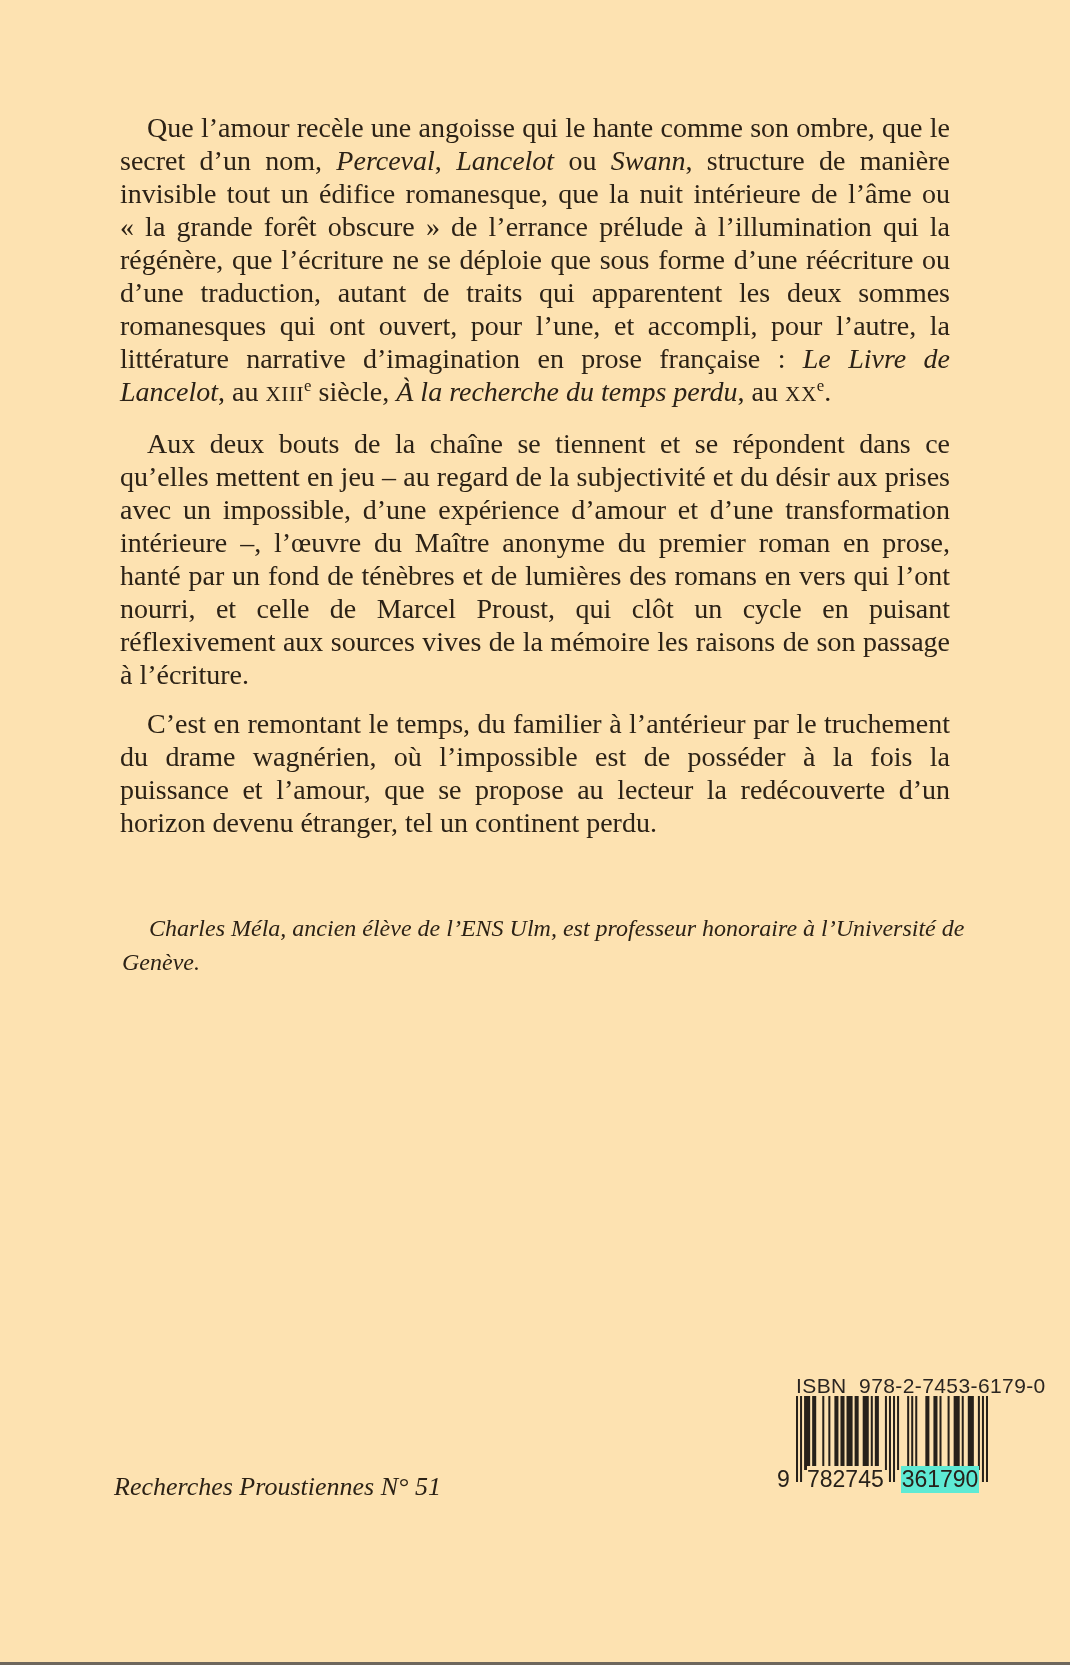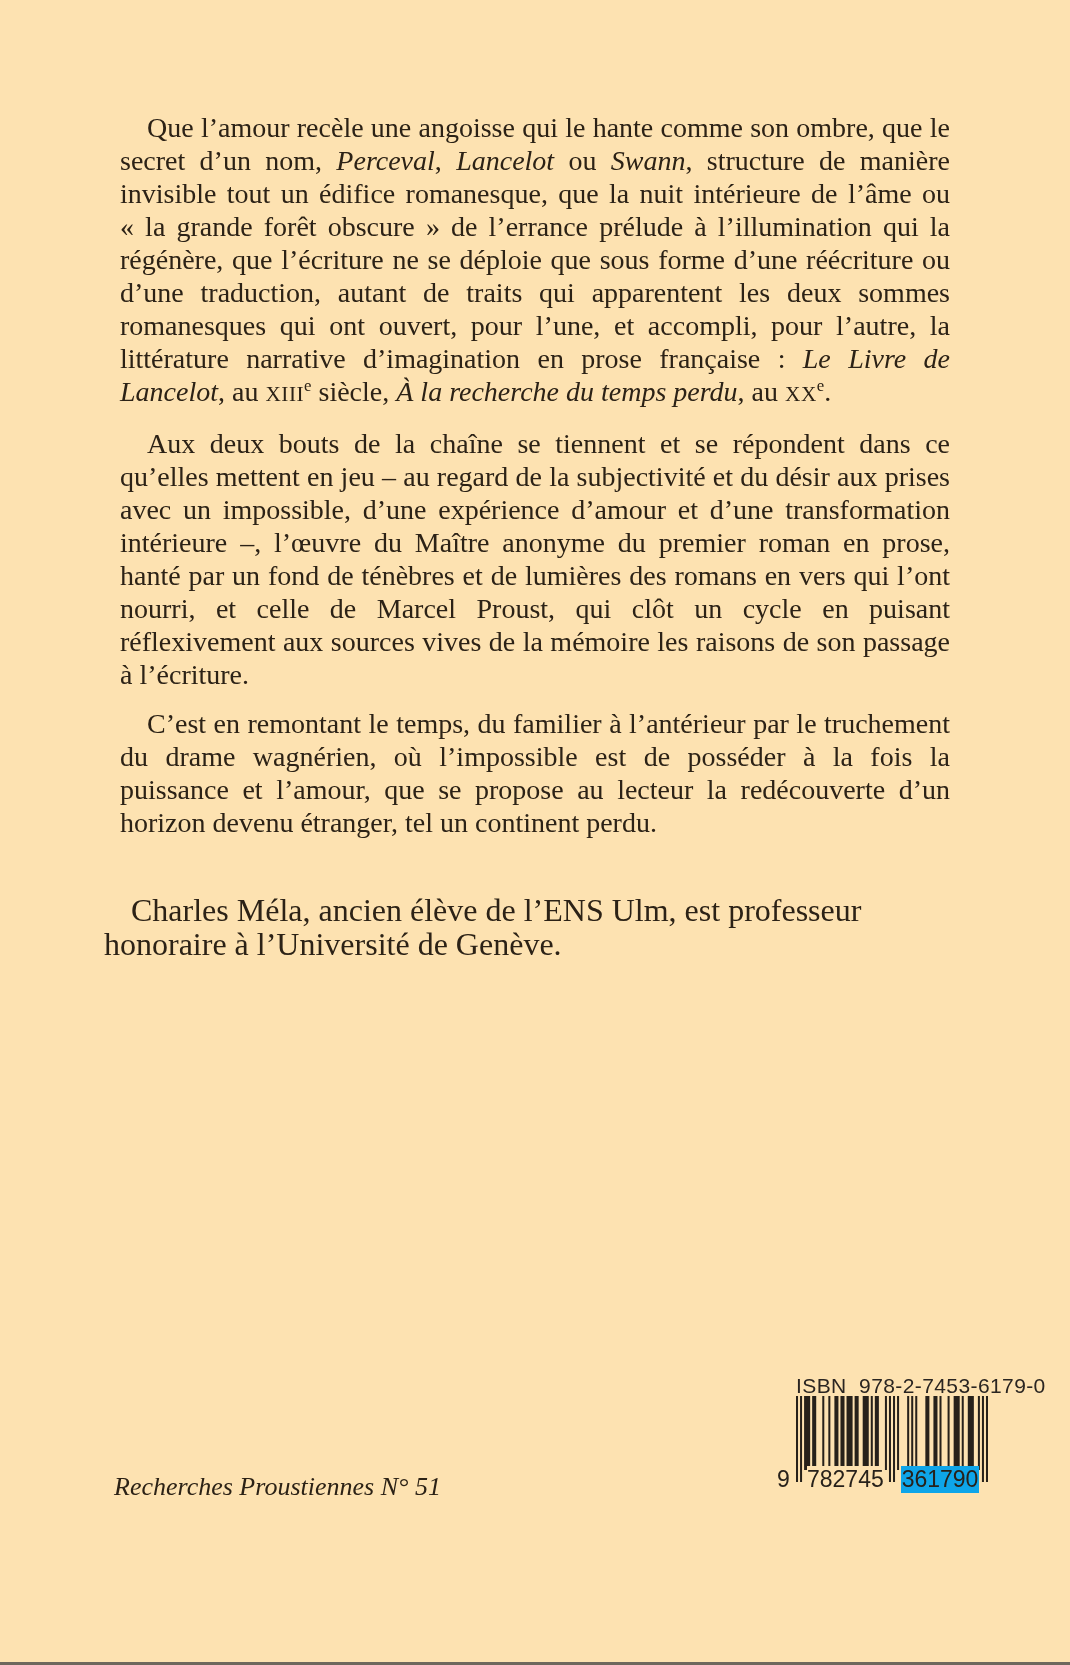--- a/index.html
+++ b/index.html
@@ -22,24 +22,25 @@
     text-align:justify;
     font-size:28px;
     line-height:33px;
     color:#2c2216;
   }
   .sc{font-size:0.76em;letter-spacing:0.5px;}
   sup{font-size:0.60em;line-height:0;vertical-align:super;}
   .bio{
     position:absolute;
     left:104px;top:893px;width:862px;
-    font-size:32px;
+    font-style:italic;
+    font-size:24px;
     line-height:34px;
     text-indent:27px;
-    margin:0;
+    margin:18px;
   }
   .collection{
     position:absolute;
     left:106px;top:1464px;
     font-style:italic;
     font-size:26px;
     margin:8px;
     white-space:nowrap;
   }
   .barcode{
@@ -65,21 +66,21 @@
   .bars rect{fill:#27211a;}
   .bc-digit{
     position:absolute;
     top:92px;
     font-family:"Liberation Sans", sans-serif;
     font-size:23px;
     color:#27211a;
   }
   .bc-first{left:0;}
   .bc-left{left:30px;width:76px;text-align:left;background:#fde2b1;}
-  .bc-right{left:124px;width:78px;text-align:center;background:#0ea5e9;}
+  .bc-right{left:124px;width:78px;text-align:center;background:#5eead4;}
   .bottom-edge{
     position:absolute;
     left:0;bottom:0;width:100%;height:3px;
     background:#6e675d;
   }
 </style>
 </head>
 <body>
 
 <div class="page">

